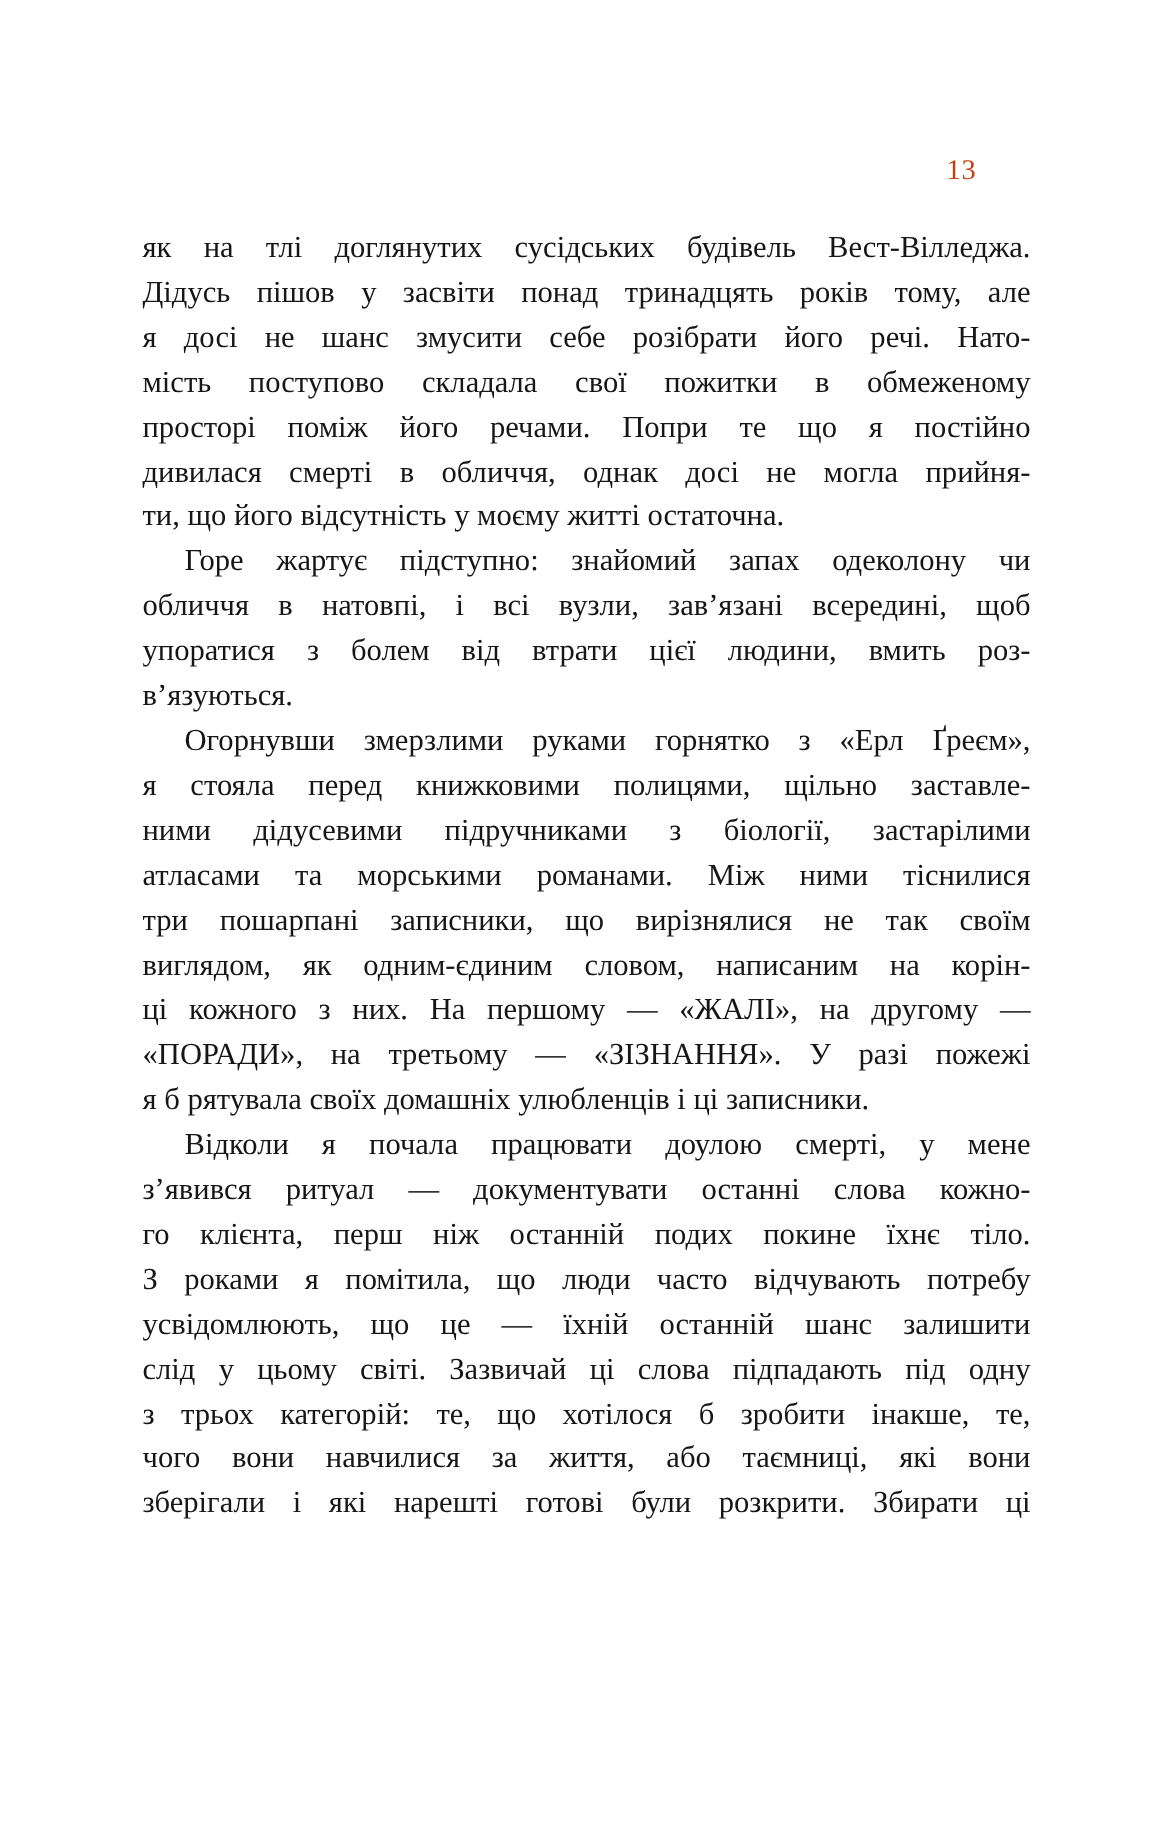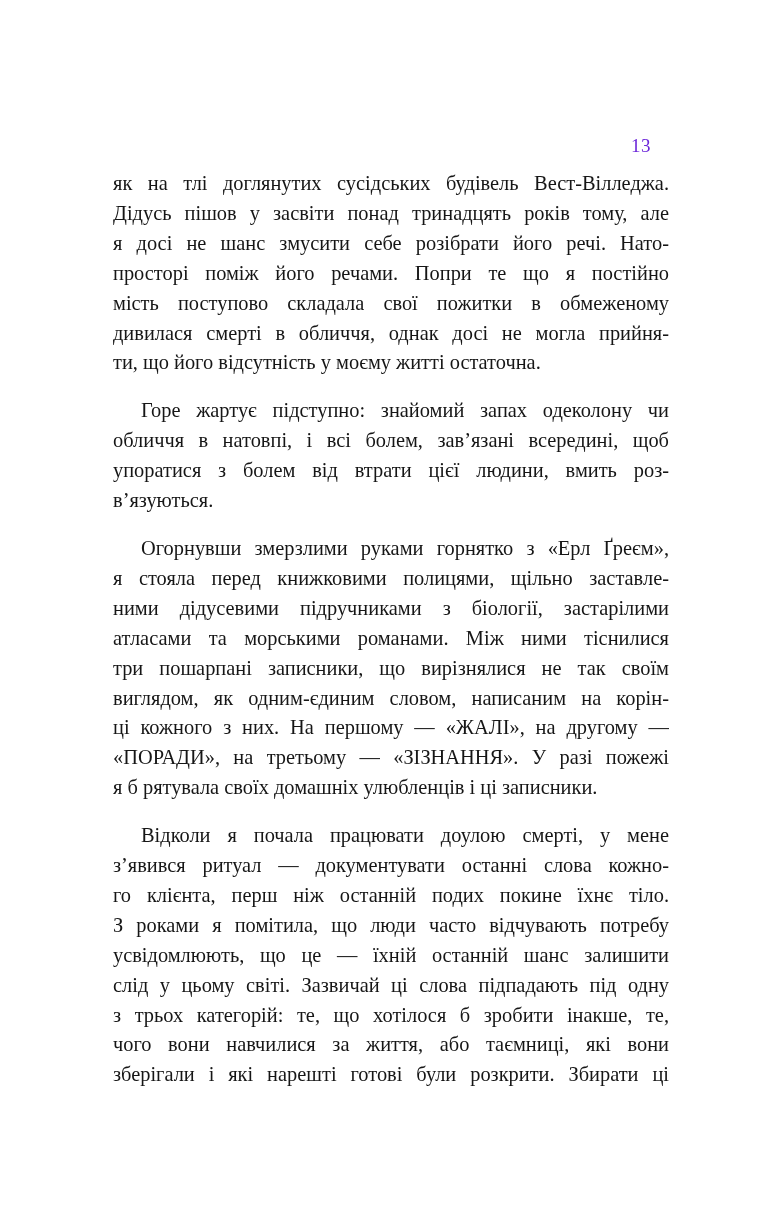--- a/index.html
+++ b/index.html
@@ -15,34 +15,33 @@
     font-family: "Liberation Serif", "DejaVu Serif", serif;
     color: #161616;
     overflow: hidden;
   }
   .page-number {
     position: absolute;
     top: 103px;
     right: 129px;
     font-size: 19px;
     letter-spacing: 0.5px;
-    color: #6d28d9;
-    margin-top: 32px;
+    color: #c2410c;
   }
   .text-block {
     position: absolute;
     left: 95px;
     top: 151px;
     width: 592px;
     font-size: 20.4px;
     line-height: 29.9px;
     color: #161616;
   }
   .paragraph {
-    margin: 18px;
+    margin: 0;
     padding: 0;
   }
   .line {
     width: 100%;
   }
   .line.just {
     text-align: justify;
     text-align-last: justify;
   }
   .line.last {
@@ -56,28 +55,28 @@
 </head>
 <body>
 
 <div class="page">
   <div class="page-number">13</div>
   <div class="text-block">
       <div class="paragraph">
         <div class="line just">як на тлі доглянутих сусідських будівель Вест-Вілледжа.</div>
         <div class="line just">Дідусь пішов у засвіти понад тринадцять років тому, але</div>
         <div class="line just">я досі не шанс змусити себе розібрати його речі. Нато-</div>
+        <div class="line just">мість поступово складала свої пожитки в обмеженому</div>
         <div class="line just">просторі поміж його речами. Попри те що я постійно</div>
-        <div class="line just">мість поступово складала свої пожитки в обмеженому</div>
         <div class="line just">дивилася смерті в обличчя, однак досі не могла прийня-</div>
         <div class="line last">ти, що його відсутність у моєму житті остаточна.</div>
       </div>
       <div class="paragraph">
         <div class="line just indent">Горе жартує підступно: знайомий запах одеколону чи</div>
-        <div class="line just">обличчя в натовпі, і всі болем, зав’язані всередині, щоб</div>
+        <div class="line just">обличчя в натовпі, і всі вузли, зав’язані всередині, щоб</div>
         <div class="line just">упоратися з болем від втрати цієї людини, вмить роз-</div>
         <div class="line last">в’язуються.</div>
       </div>
       <div class="paragraph">
         <div class="line just indent">Огорнувши змерзлими руками горнятко з «Ерл Ґреєм»,</div>
         <div class="line just">я стояла перед книжковими полицями, щільно заставле-</div>
         <div class="line just">ними дідусевими підручниками з біології, застарілими</div>
         <div class="line just">атласами та морськими романами. Між ними тіснилися</div>
         <div class="line just">три пошарпані записники, що вирізнялися не так своїм</div>
         <div class="line just">виглядом, як одним-єдиним словом, написаним на корін-</div>

